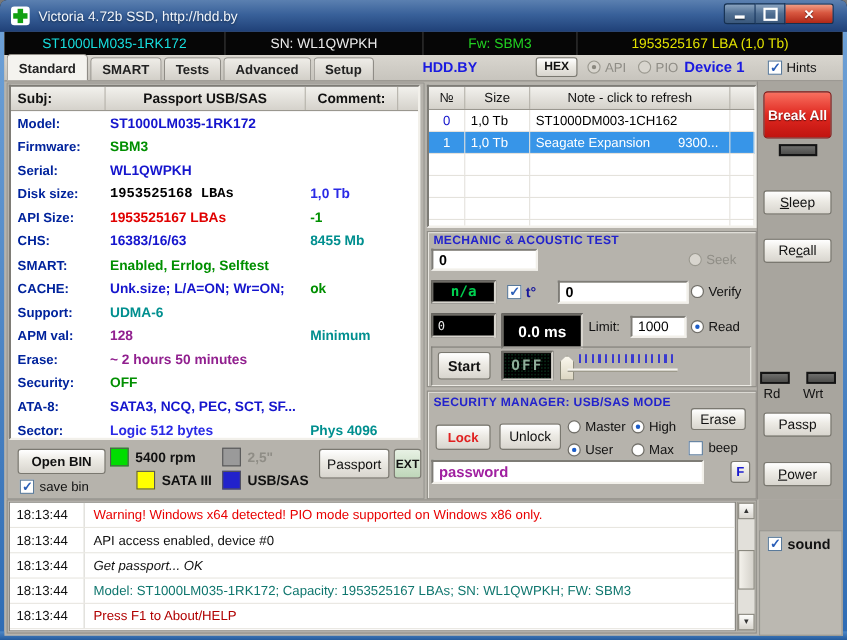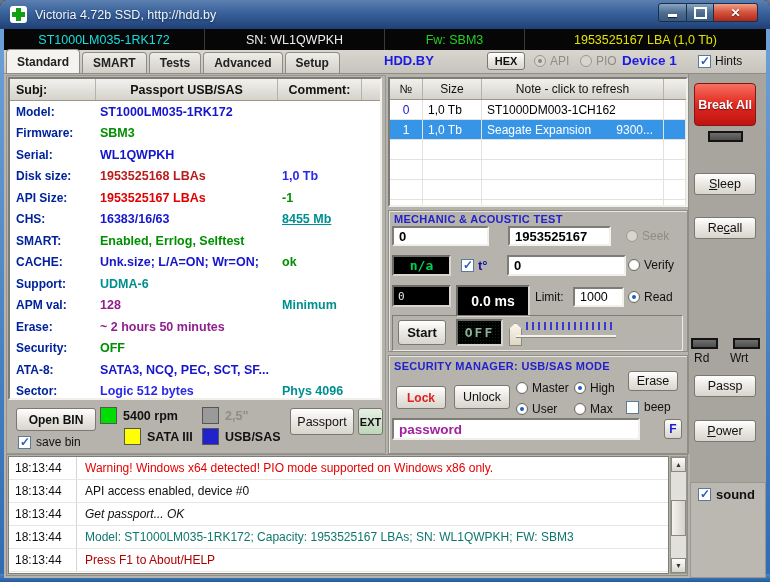--- a/index.html
+++ b/index.html
@@ -263,32 +263,32 @@
             <span class="pvalue" style="color: rgb(0, 143, 0);">SBM3</span>
             <span class="pcomment" style="color: rgb(0, 0, 0);"></span>
           </div>
           <div class="prow">
             <span class="plabel">Serial:</span>
             <span class="pvalue" style="color: rgb(21, 21, 205);">WL1QWPKH</span>
             <span class="pcomment" style="color: rgb(0, 0, 0);"></span>
           </div>
           <div class="prow">
             <span class="plabel">Disk size:</span>
-            <span class="pvalue" style="color: #b91c1c;">1953525168 LBAs</span>
+            <span class="pvalue" style="color: #000000; font-family: Liberation Mono, monospace;">1953525168 LBAs</span>
             <span class="pcomment" style="color: rgb(42, 42, 230);">1,0 Tb</span>
           </div>
           <div class="prow">
             <span class="plabel">API Size:</span>
             <span class="pvalue" style="color: rgb(224, 0, 0);">1953525167 LBAs</span>
             <span class="pcomment" style="color: rgb(0, 143, 0);">-1</span>
           </div>
           <div class="prow">
             <span class="plabel">CHS:</span>
             <span class="pvalue" style="color: rgb(21, 21, 205);">16383/16/63</span>
-            <span class="pcomment" style="color: rgb(0, 143, 143); text-decoration: underline;">8455 Mb</span>
+            <span class="pcomment" style="color: rgb(0, 143, 143);">8455 Mb</span>
           </div>
           <div class="prow">
             <span class="plabel">SMART:</span>
             <span class="pvalue" style="color: rgb(0, 143, 0);">Enabled, Errlog, Selftest</span>
             <span class="pcomment" style="color: rgb(0, 0, 0);"></span>
           </div>
           <div class="prow">
             <span class="plabel">CACHE:</span>
             <span class="pvalue" style="color: rgb(21, 21, 205);">Unk.size; L/A=ON; Wr=ON;</span>
             <span class="pcomment" style="color: rgb(0, 143, 0);">ok</span>
@@ -396,21 +396,20 @@
             <span class="c-size"></span>
             <span class="c-note"></span>
             <span class="c-x"></span>
           </div>
         </div>
     </div>
 
     <div class="abs groupbox" id="mech-box"></div>
     <div class="abs gtitle" id="mech-title">MECHANIC  &amp;  ACOUSTIC TEST</div>
     <div class="abs tinput" id="inp-start">0</div>
-    <div class="abs tinput" id="inp-end">1953525167</div>
     <div class="abs" id="seek-wrap">
       <span class="radio disabled"></span>
       <span class="rlabel dim">Seek</span>
     </div>
     <div class="abs led" id="led-na">n/a</div>
     <div class="abs" id="temp-wrap">
       <span class="cb checked"></span>
       <span id="temp-label">t°</span>
     </div>
     <div class="abs tinput" id="inp-temp">0</div>

